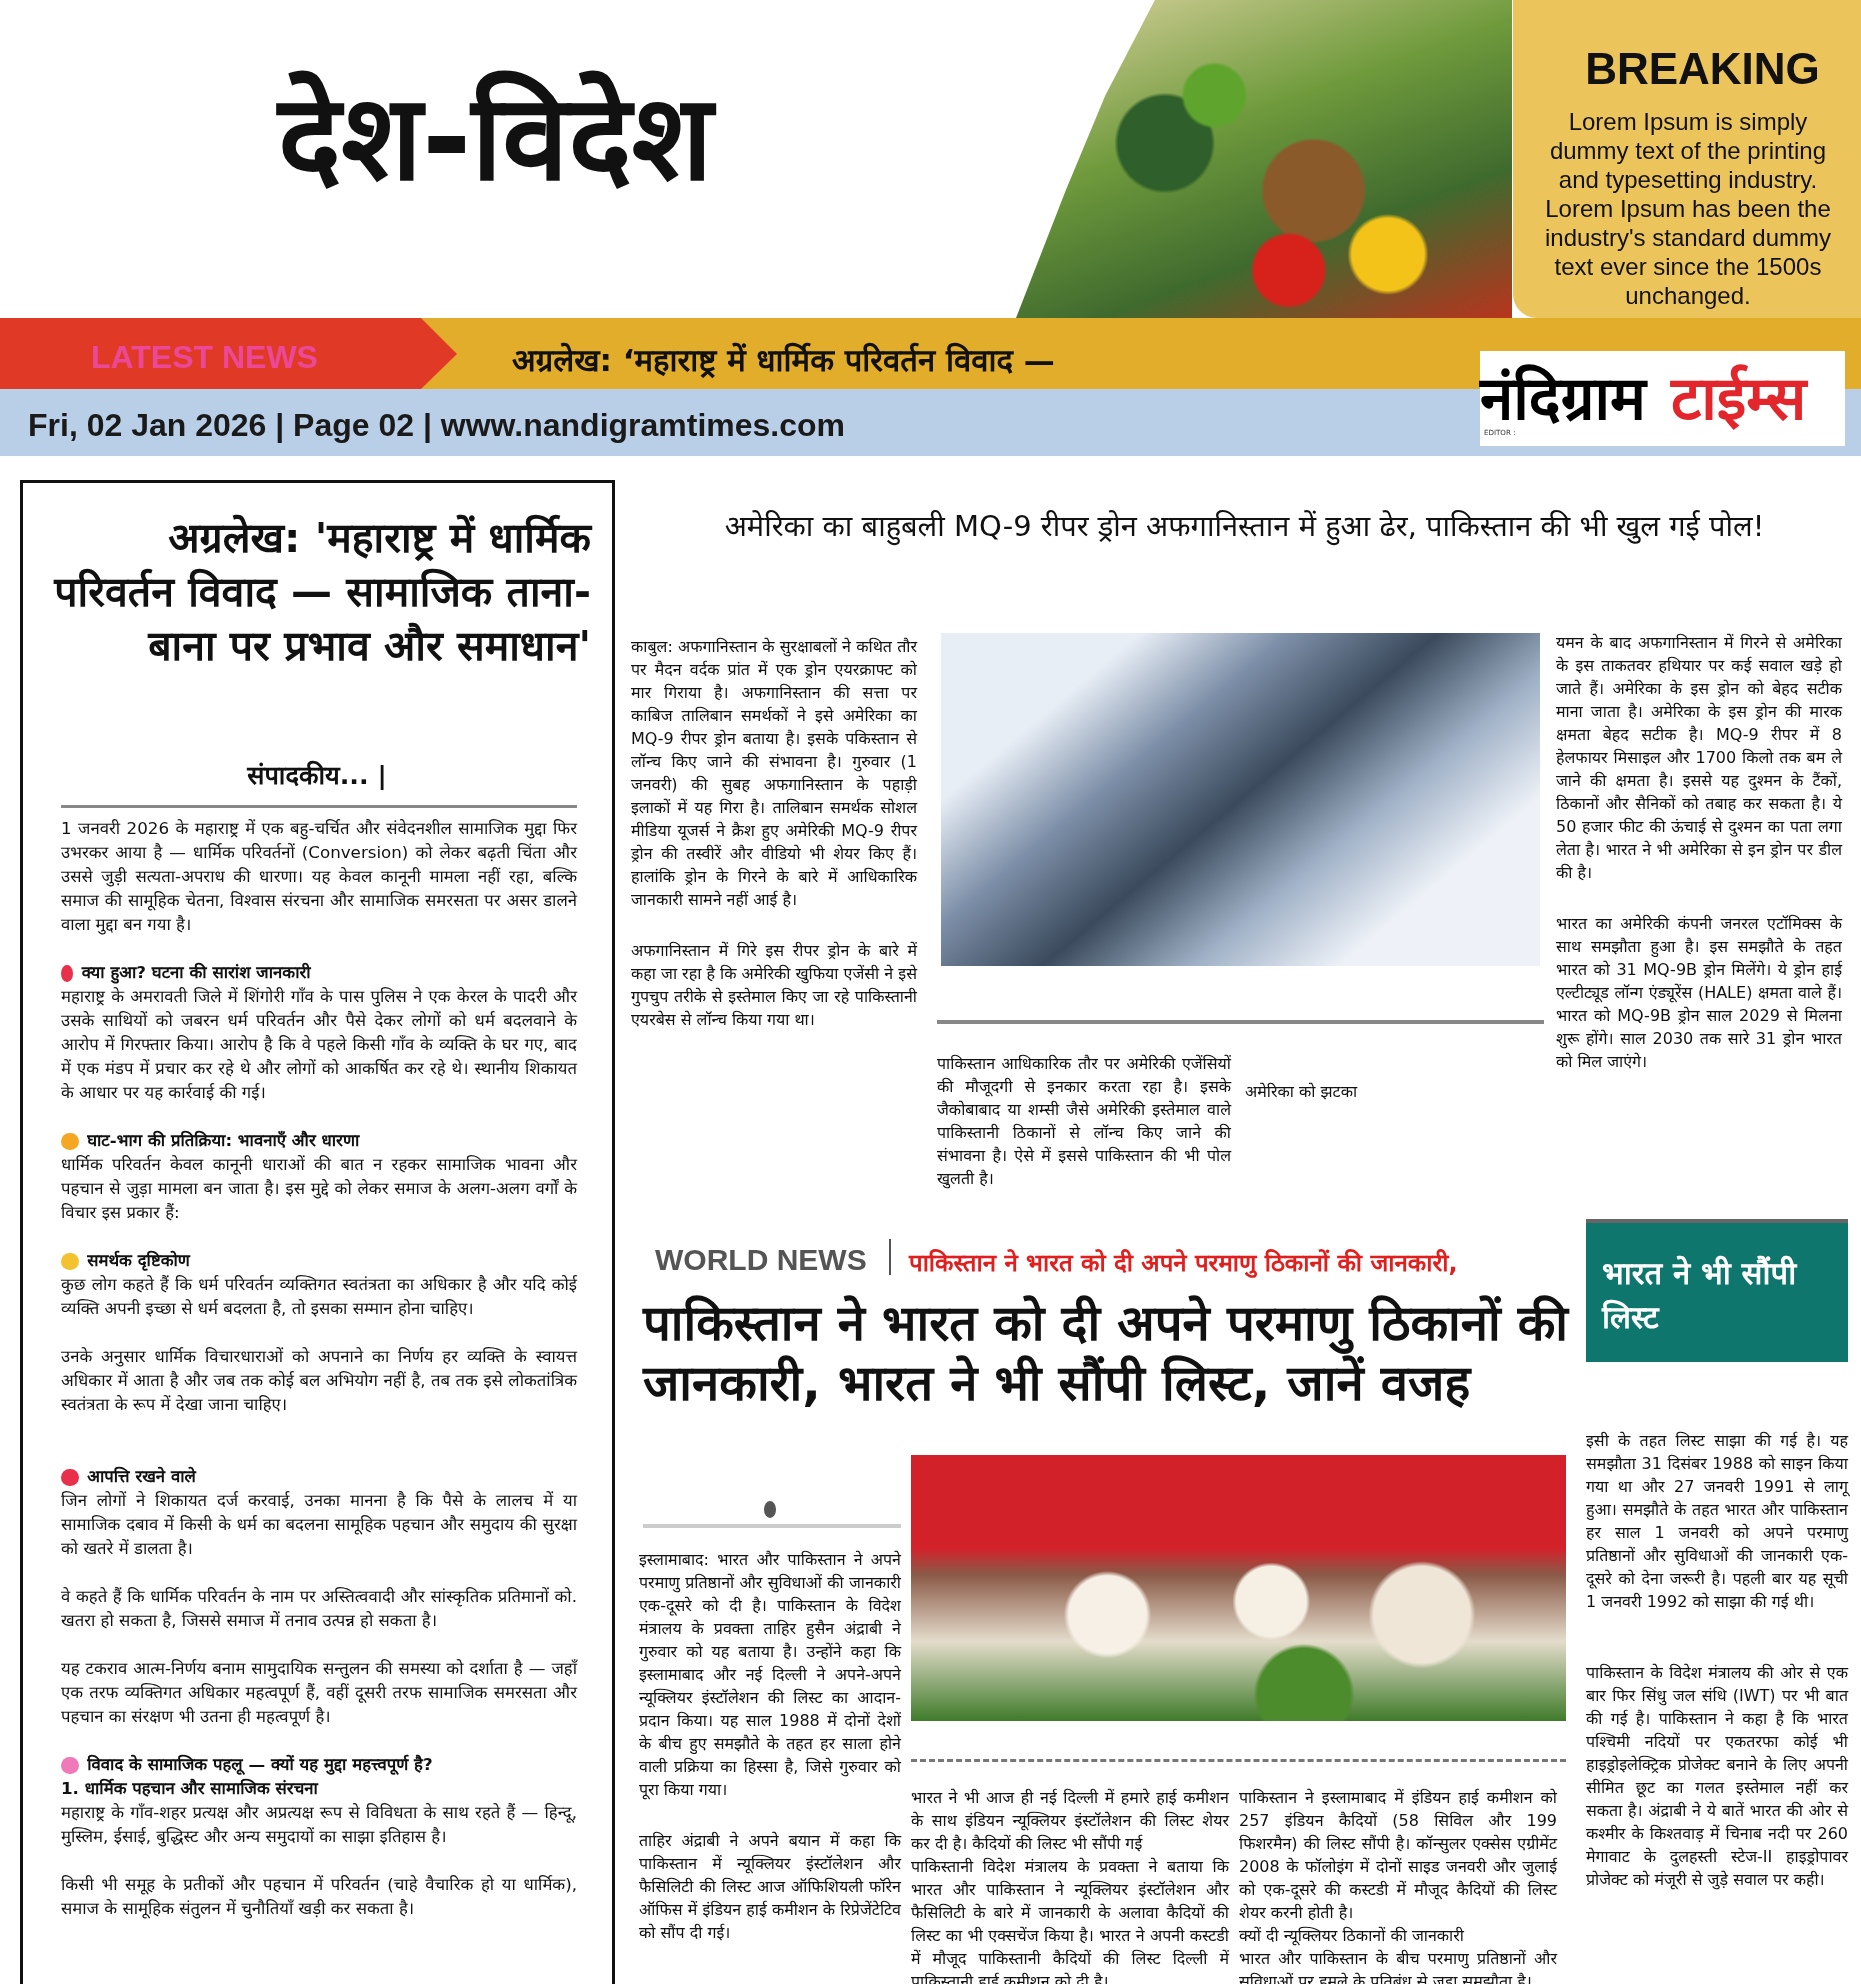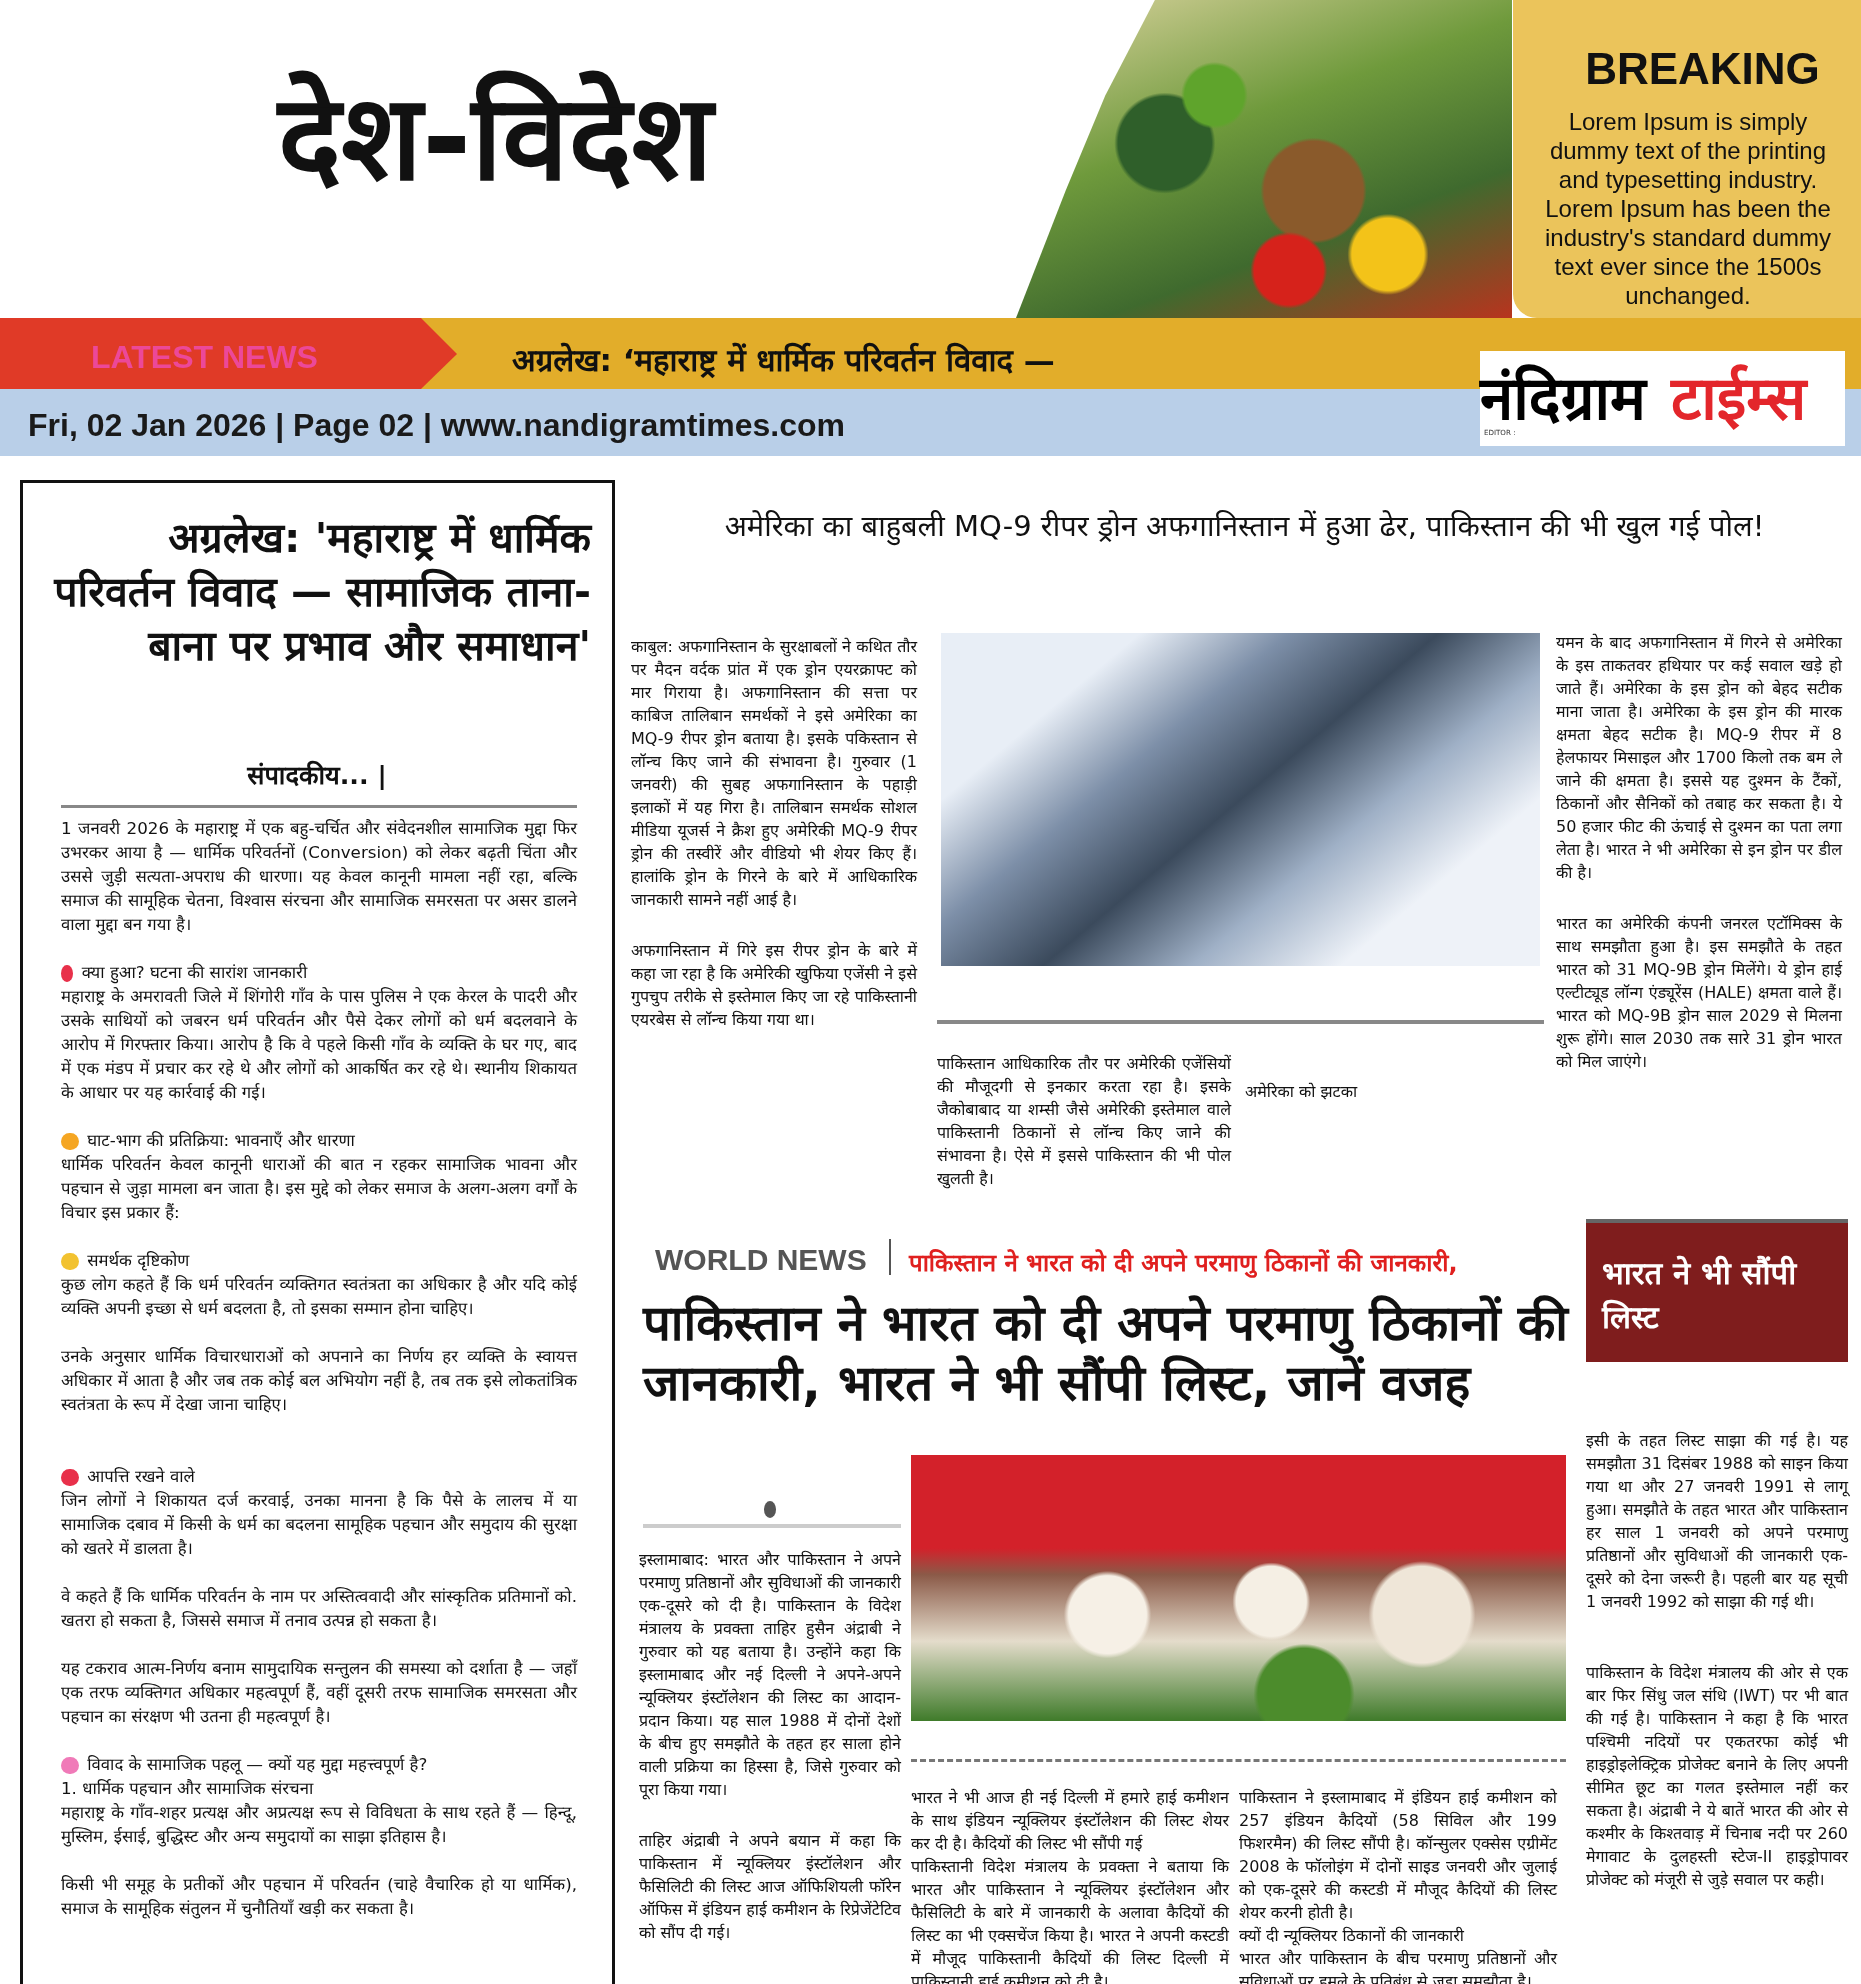--- a/index.html
+++ b/index.html
@@ -30,34 +30,34 @@
   #logo-a{left:0;top:4px;font-size:60px;font-weight:bold;color:#000;font-family:"DejaVu Serif",serif;}
   #logo-b{left:191px;top:4px;font-size:60px;font-weight:bold;color:#e3262b;font-family:"DejaVu Serif",serif;}
   #logo-sub{left:4px;top:77px;font-size:7.1px;color:#333;}
   
   #editorial{left:20px;top:480px;width:595px;height:2477px;border:3.6px solid #111;box-sizing:border-box;}
   #ed-title{left:24px;top:28px;width:544px;text-align:right;font-size:41px;font-weight:bold;line-height:54px;}
   #ed-byline{left:0;top:274px;width:588px;text-align:center;font-size:25.4px;font-weight:bold;}
   #ed-rule{left:38px;top:322px;width:516px;height:3.2px;background:#888;}
   #ed-body{left:38px;top:333px;width:516px;font-size:16.7px;line-height:24px;text-align:justify;}
   #ed-body p{margin:0 0 24px 0;}
-  #ed-body h4{margin:0;font-size:16.7px;font-weight:normal;}
+  #ed-body h4{margin:0;font-size:16.7px;font-weight:bold;}
   .emo{display:inline-block;width:17.5px;height:17.5px;border-radius:50%;vertical-align:middle;margin-right:8.7px;}
   
   #drone-title{left:643px;top:496px;width:1203px;text-align:center;font-size:29px;font-weight:normal;line-height:60px;}
   .col{font-size:16px;line-height:23px;text-align:justify;}
   .col p{margin:0 0 28px 0;}
   #drone-col1{left:631px;top:635px;width:286px;}
   #drone-photo{left:941px;top:633px;width:599px;height:333px;background:linear-gradient(140deg,#e8eef6 0 20%,#7d8fa8 35%,#3b4a5c 50%,#9fb0c6 65%,#eef2f8 80%);}
   #drone-rule{left:937px;top:1020px;width:607px;height:4px;background:#888;}
   #drone-col2{left:937px;top:1052px;width:294px;}
   #drone-col3{left:1245px;top:1080px;width:294px;}
   #drone-col4{left:1556px;top:631px;width:286px;}
   
-  #sidebar-box{left:1586px;top:1219px;width:262px;height:139px;background:#7f1d1d;border-top:4px solid #666;}
+  #sidebar-box{left:1586px;top:1219px;width:262px;height:139px;background:#0f766e;border-top:4px solid #666;}
   #sidebar-box-title{left:16px;top:28px;width:230px;font-size:31px;font-weight:bold;color:#fff;line-height:44px;}
   #sidebar-body{left:1586px;top:1429px;width:262px;}
   #wn-label{left:655px;top:1243px;font-size:30px;font-weight:bold;color:#555;font-family:"Liberation Sans",sans-serif;}
   #wn-sep{left:889px;top:1239px;width:2.4px;height:36px;background:#555;}
   #wn-kicker{left:909px;top:1245px;font-size:24px;font-weight:bold;color:#e0201f;}
   #wn-title{left:643px;top:1294px;width:929px;font-size:49px;font-weight:bold;line-height:60px;}
   #wn-dot{left:764px;top:1501px;width:12px;height:16.7px;border-radius:50%;background:#555;}
   #wn-rule{left:643px;top:1524px;width:258px;height:4px;background:#ccc;}
   #wn-photo{left:911px;top:1455px;width:655px;height:266px;background:
       radial-gradient(circle at 30% 60%,#f6f0e6 0 8%,transparent 9%),

